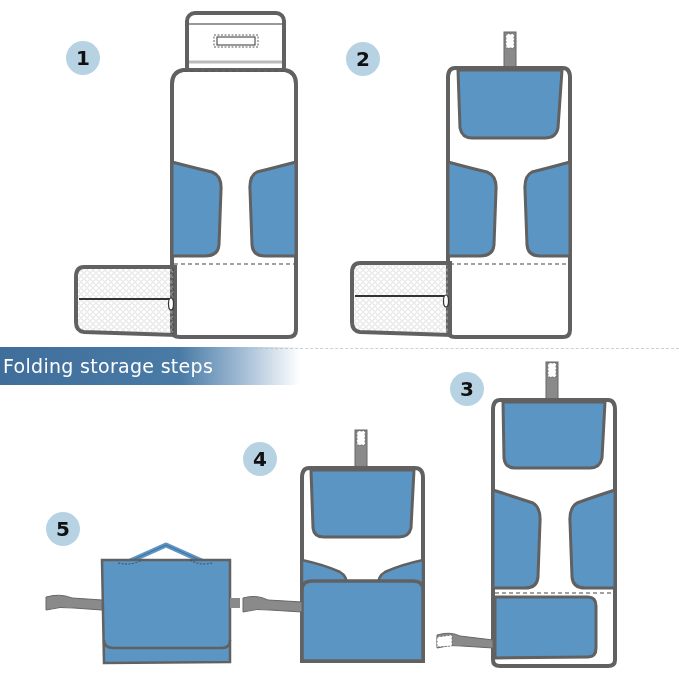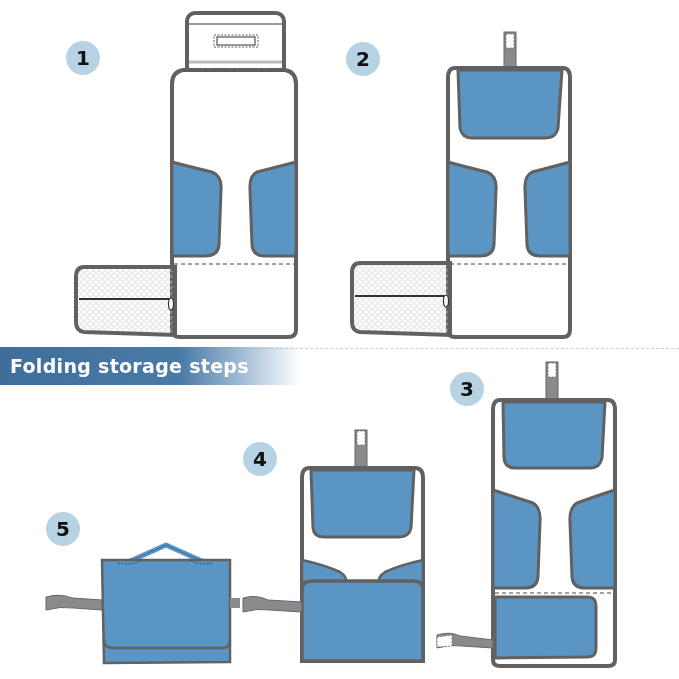--- a/index.html
+++ b/index.html
@@ -1,18 +1,18 @@
 <!DOCTYPE html>
 <html><head>
 <meta charset="utf-8">
 <style>
   html,body{margin:0;padding:0;background:#fff;}
   body{width:679px;height:679px;position:relative;overflow:hidden;font-family:"DejaVu Sans",sans-serif;}
   .badge{position:absolute;width:34px;height:34px;border-radius:50%;background:#b7d3e3;color:#111;font-weight:bold;font-size:20px;display:flex;align-items:center;justify-content:center;font-family:"DejaVu Sans",sans-serif;}
-  .banner{position:absolute;left:0;top:347px;width:300px;height:38px;background:linear-gradient(90deg,#3e6e99 0%,#4a7ba6 60%,#9fbad3 80%,rgba(255,255,255,0) 100%);color:#fff;font-weight:bold;font-size:19px;display:flex;align-items:center;padding-left:10px;box-sizing:border-box;letter-spacing:0.3px;}
+  .banner{position:absolute;left:0;top:347px;width:300px;height:38px;background:linear-gradient(90deg,#3e6e99 0%,#4a7ba6 60%,#9fbad3 80%,rgba(255,255,255,0) 100%);color:#fff;font-weight:normal;font-size:19px;display:flex;align-items:center;padding-left:3px;box-sizing:border-box;letter-spacing:0.3px;}
   .divider{position:absolute;left:240px;top:348px;width:439px;border-top:1px dashed #cfcfcf;}
   svg{position:absolute;left:0;top:0;}
 </style>
 </head>
 <body>
 
 <svg width="679" height="679" viewBox="0 0 679 679">
   <defs>
     <pattern id="mesh" width="6" height="6" patternUnits="userSpaceOnUse">
       <circle cx="3" cy="3" r="2.3" fill="none" stroke="#c9c9c9" stroke-width="0.6"></circle>

